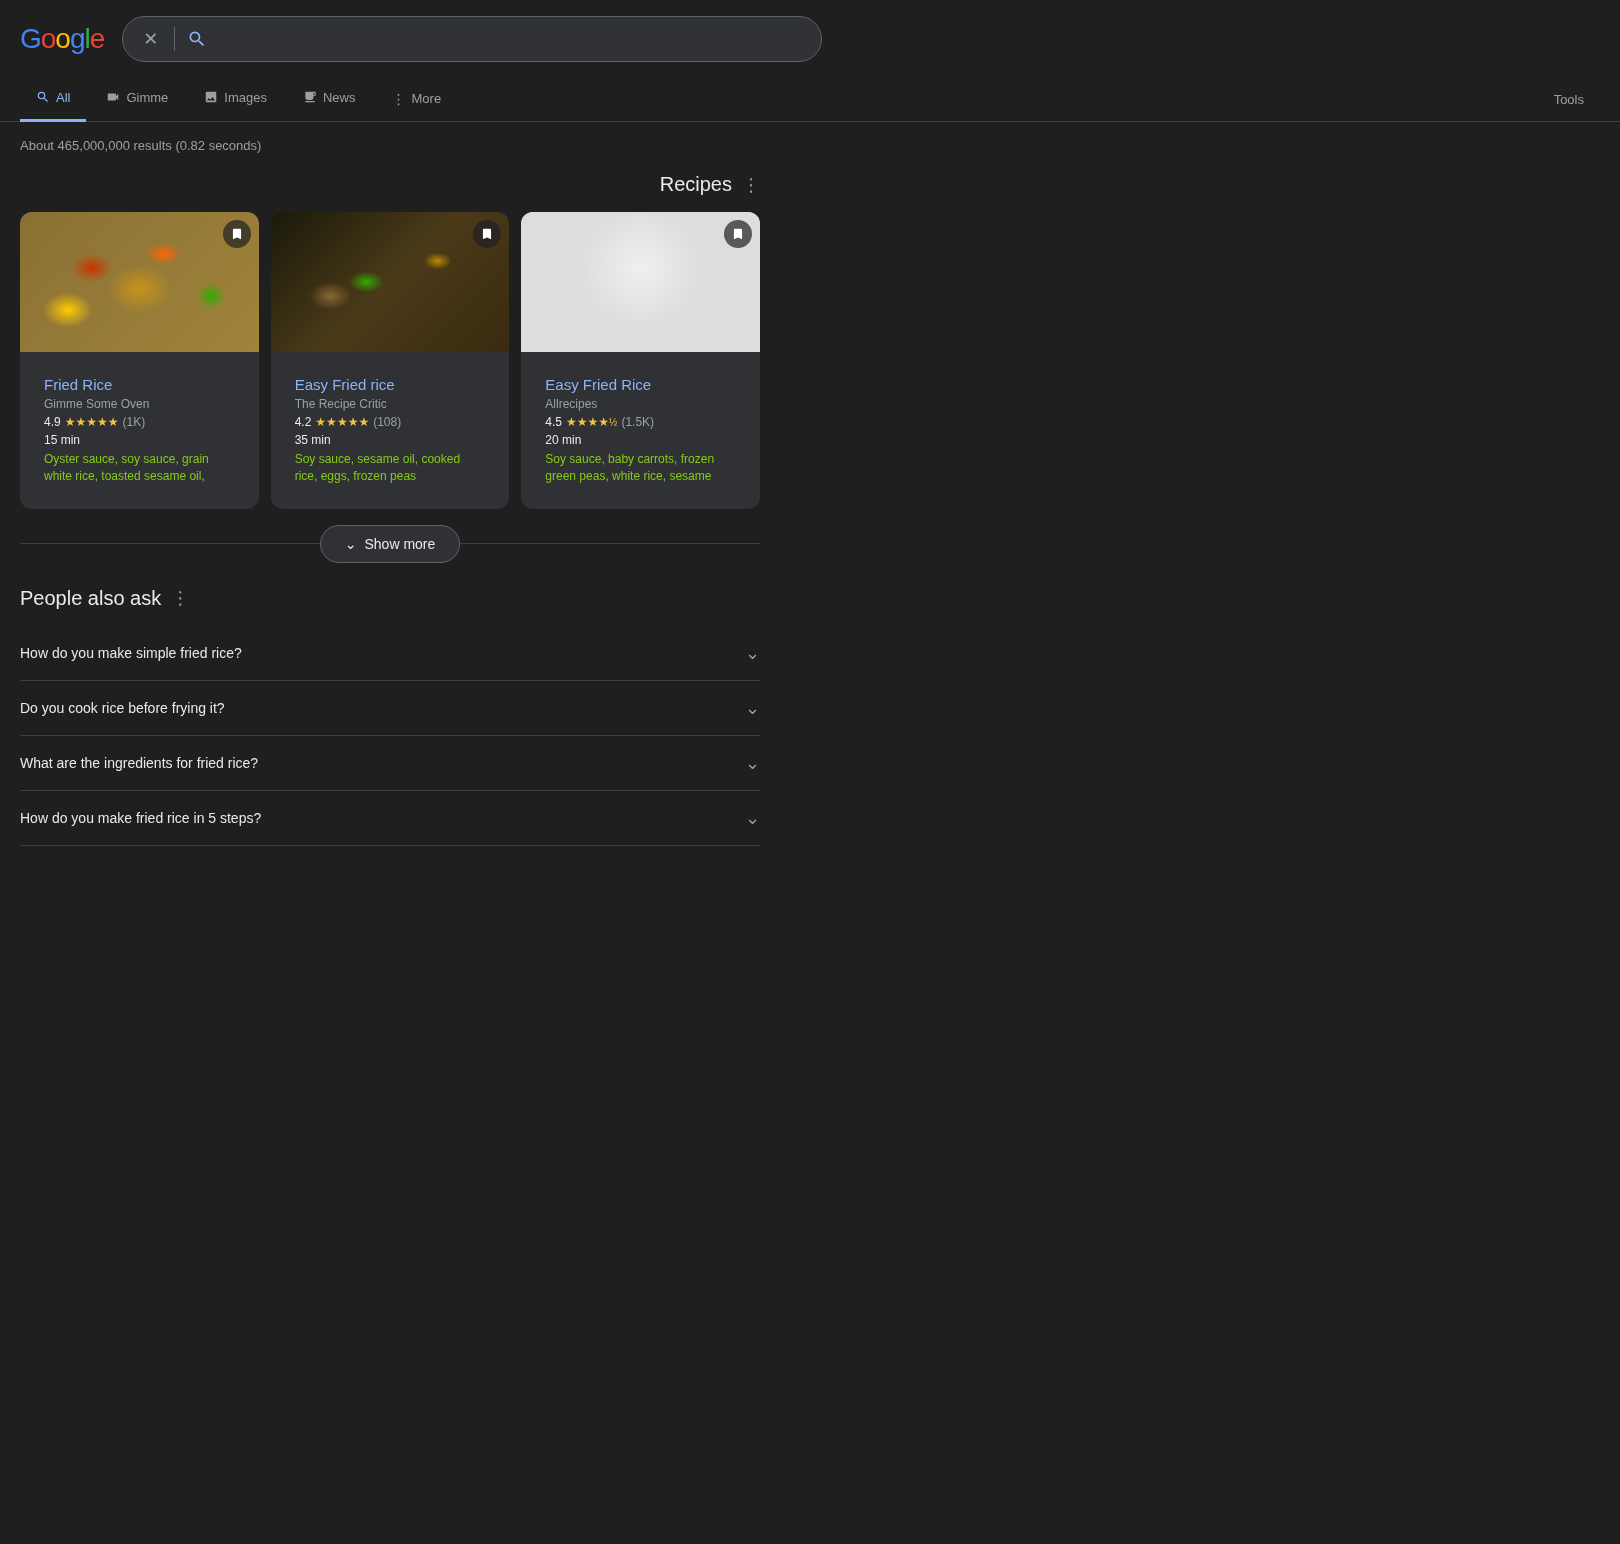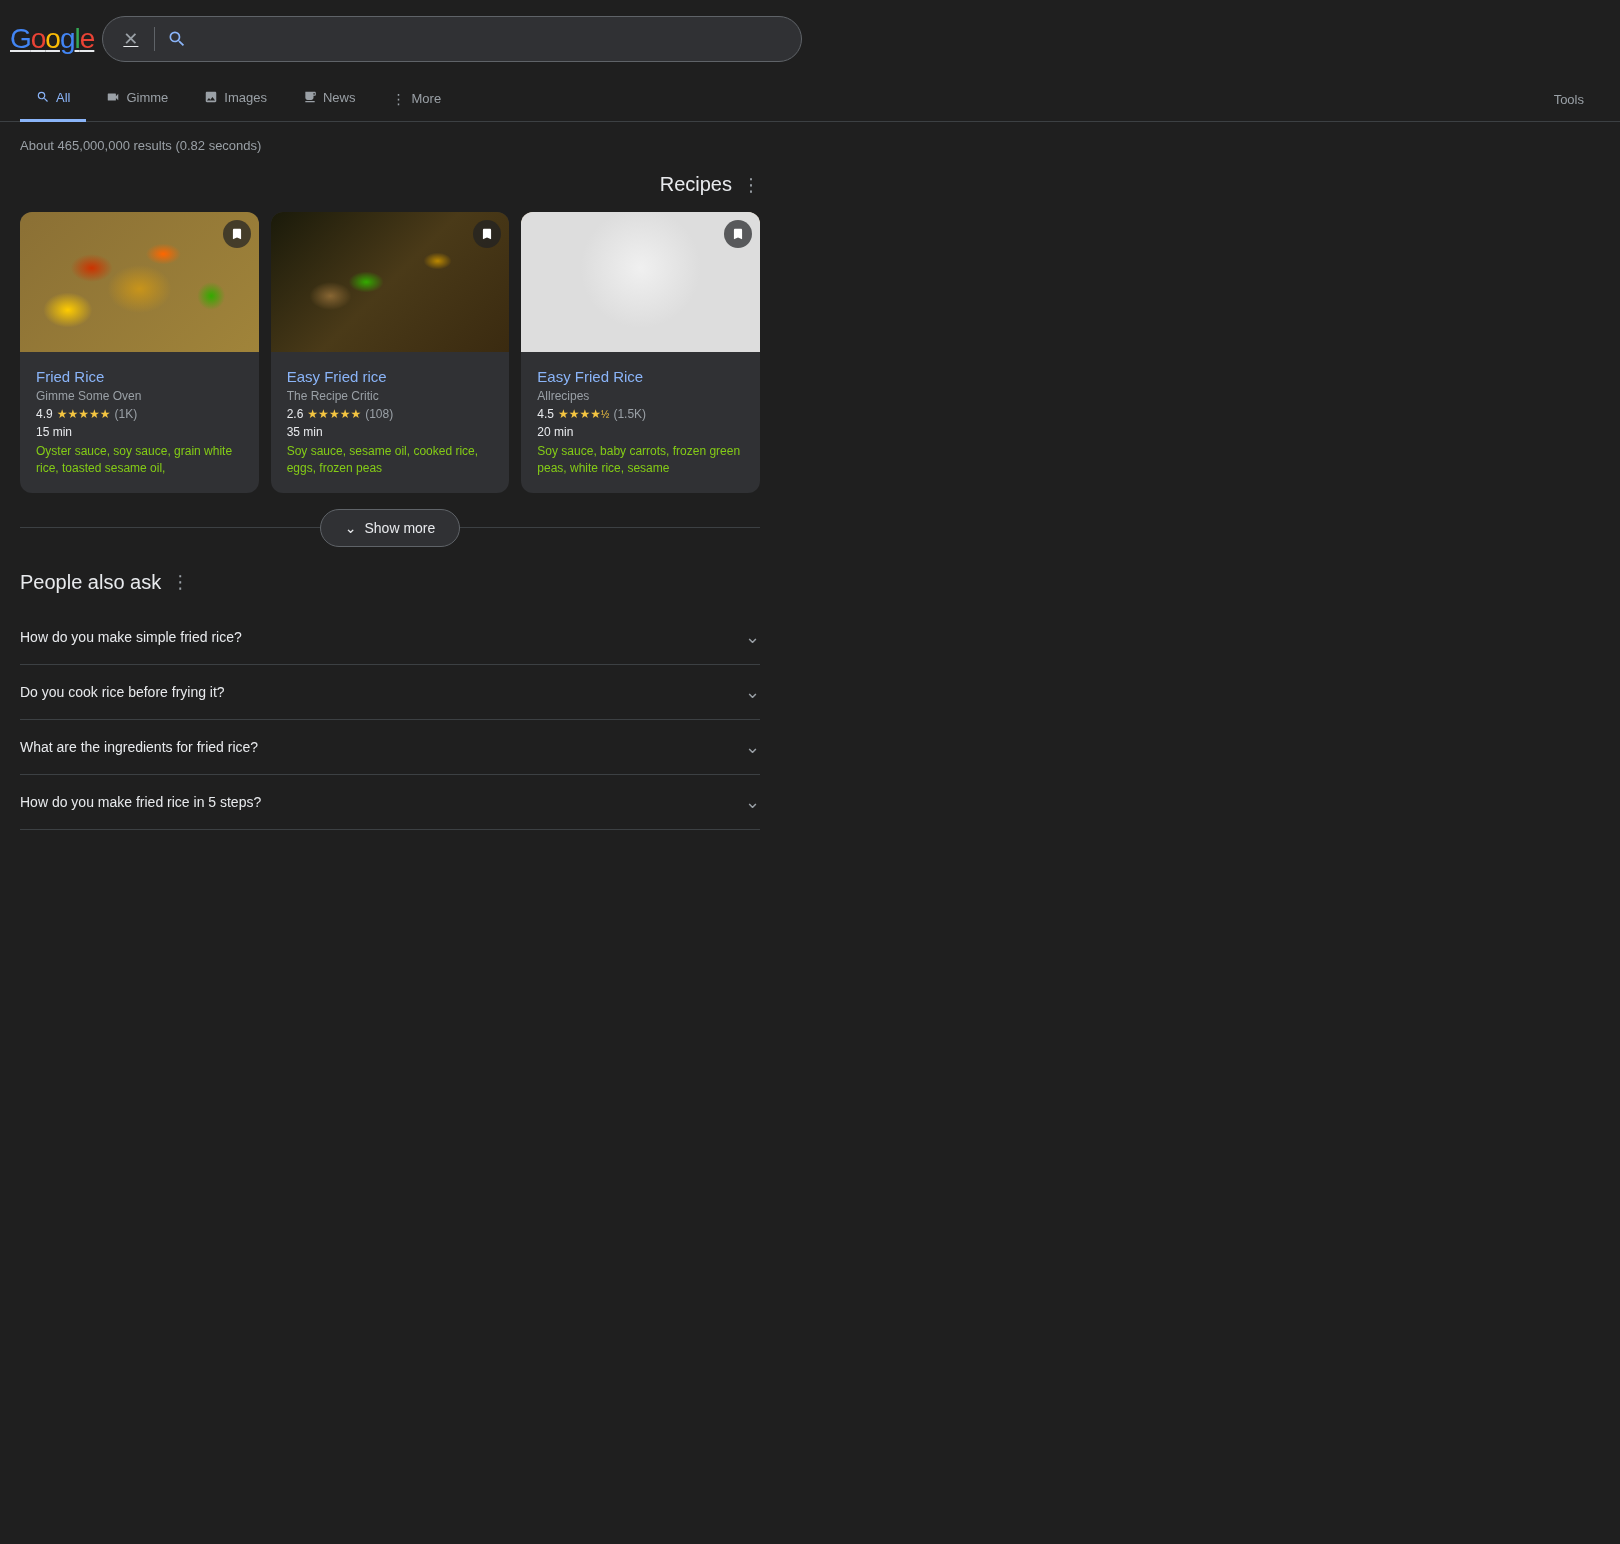--- a/index.html
+++ b/index.html
@@ -8,24 +8,23 @@
       color: #e8eaed;
       font-family: Arial, sans-serif;
       font-size: 14px;
       min-height: 1044px;
     }
 
     
     .header {
       display: flex;
       align-items: center;
-      padding: 16px 10px;
-      gap: 8px;
+      padding: 16px 20px;
+      gap: 18px;
       background: #1f1f1f;
-      text-decoration: underline;
     }
 
     .google-logo {
       font-size: 28px;
       font-weight: 400;
       letter-spacing: -1px;
       white-space: nowrap;
       flex-shrink: 0;
     }
     .google-logo .g-blue { color: #4285f4; }
@@ -203,21 +202,21 @@
       border-radius: 50%;
       display: flex;
       align-items: center;
       justify-content: center;
       color: #e8eaed;
       font-size: 14px;
       cursor: pointer;
     }
 
     .recipe-info {
-      padding: 16px;
+      padding: 24px;
     }
 
     .recipe-title {
       color: #8ab4f8;
       font-size: 15px;
       margin-bottom: 4px;
       text-decoration: none;
     }
 
     .recipe-source {
@@ -463,21 +462,21 @@
           <div class="save-icon">
             <svg width="14" height="14" viewBox="0 0 24 24" fill="white">
               <path d="M17 3H7c-1.1 0-2 .9-2 2v16l7-3 7 3V5c0-1.1-.9-2-2-2z"></path>
             </svg>
           </div>
         </div>
         <div class="recipe-info">
           <div class="recipe-title">Easy Fried rice</div>
           <div class="recipe-source">The Recipe Critic</div>
           <div class="recipe-rating">
-            <span>2.6</span>
+            <span>4.2</span>
             <span class="stars">★★★★★</span>
             <span class="rating-count">(108)</span>
           </div>
           <div class="recipe-time">35 min</div>
           <div class="recipe-ingredients">Soy sauce, sesame oil, cooked rice, eggs, frozen peas</div>
         </div>
       </div>
 
       <div class="recipe-card">
         <div class="recipe-image-container">

